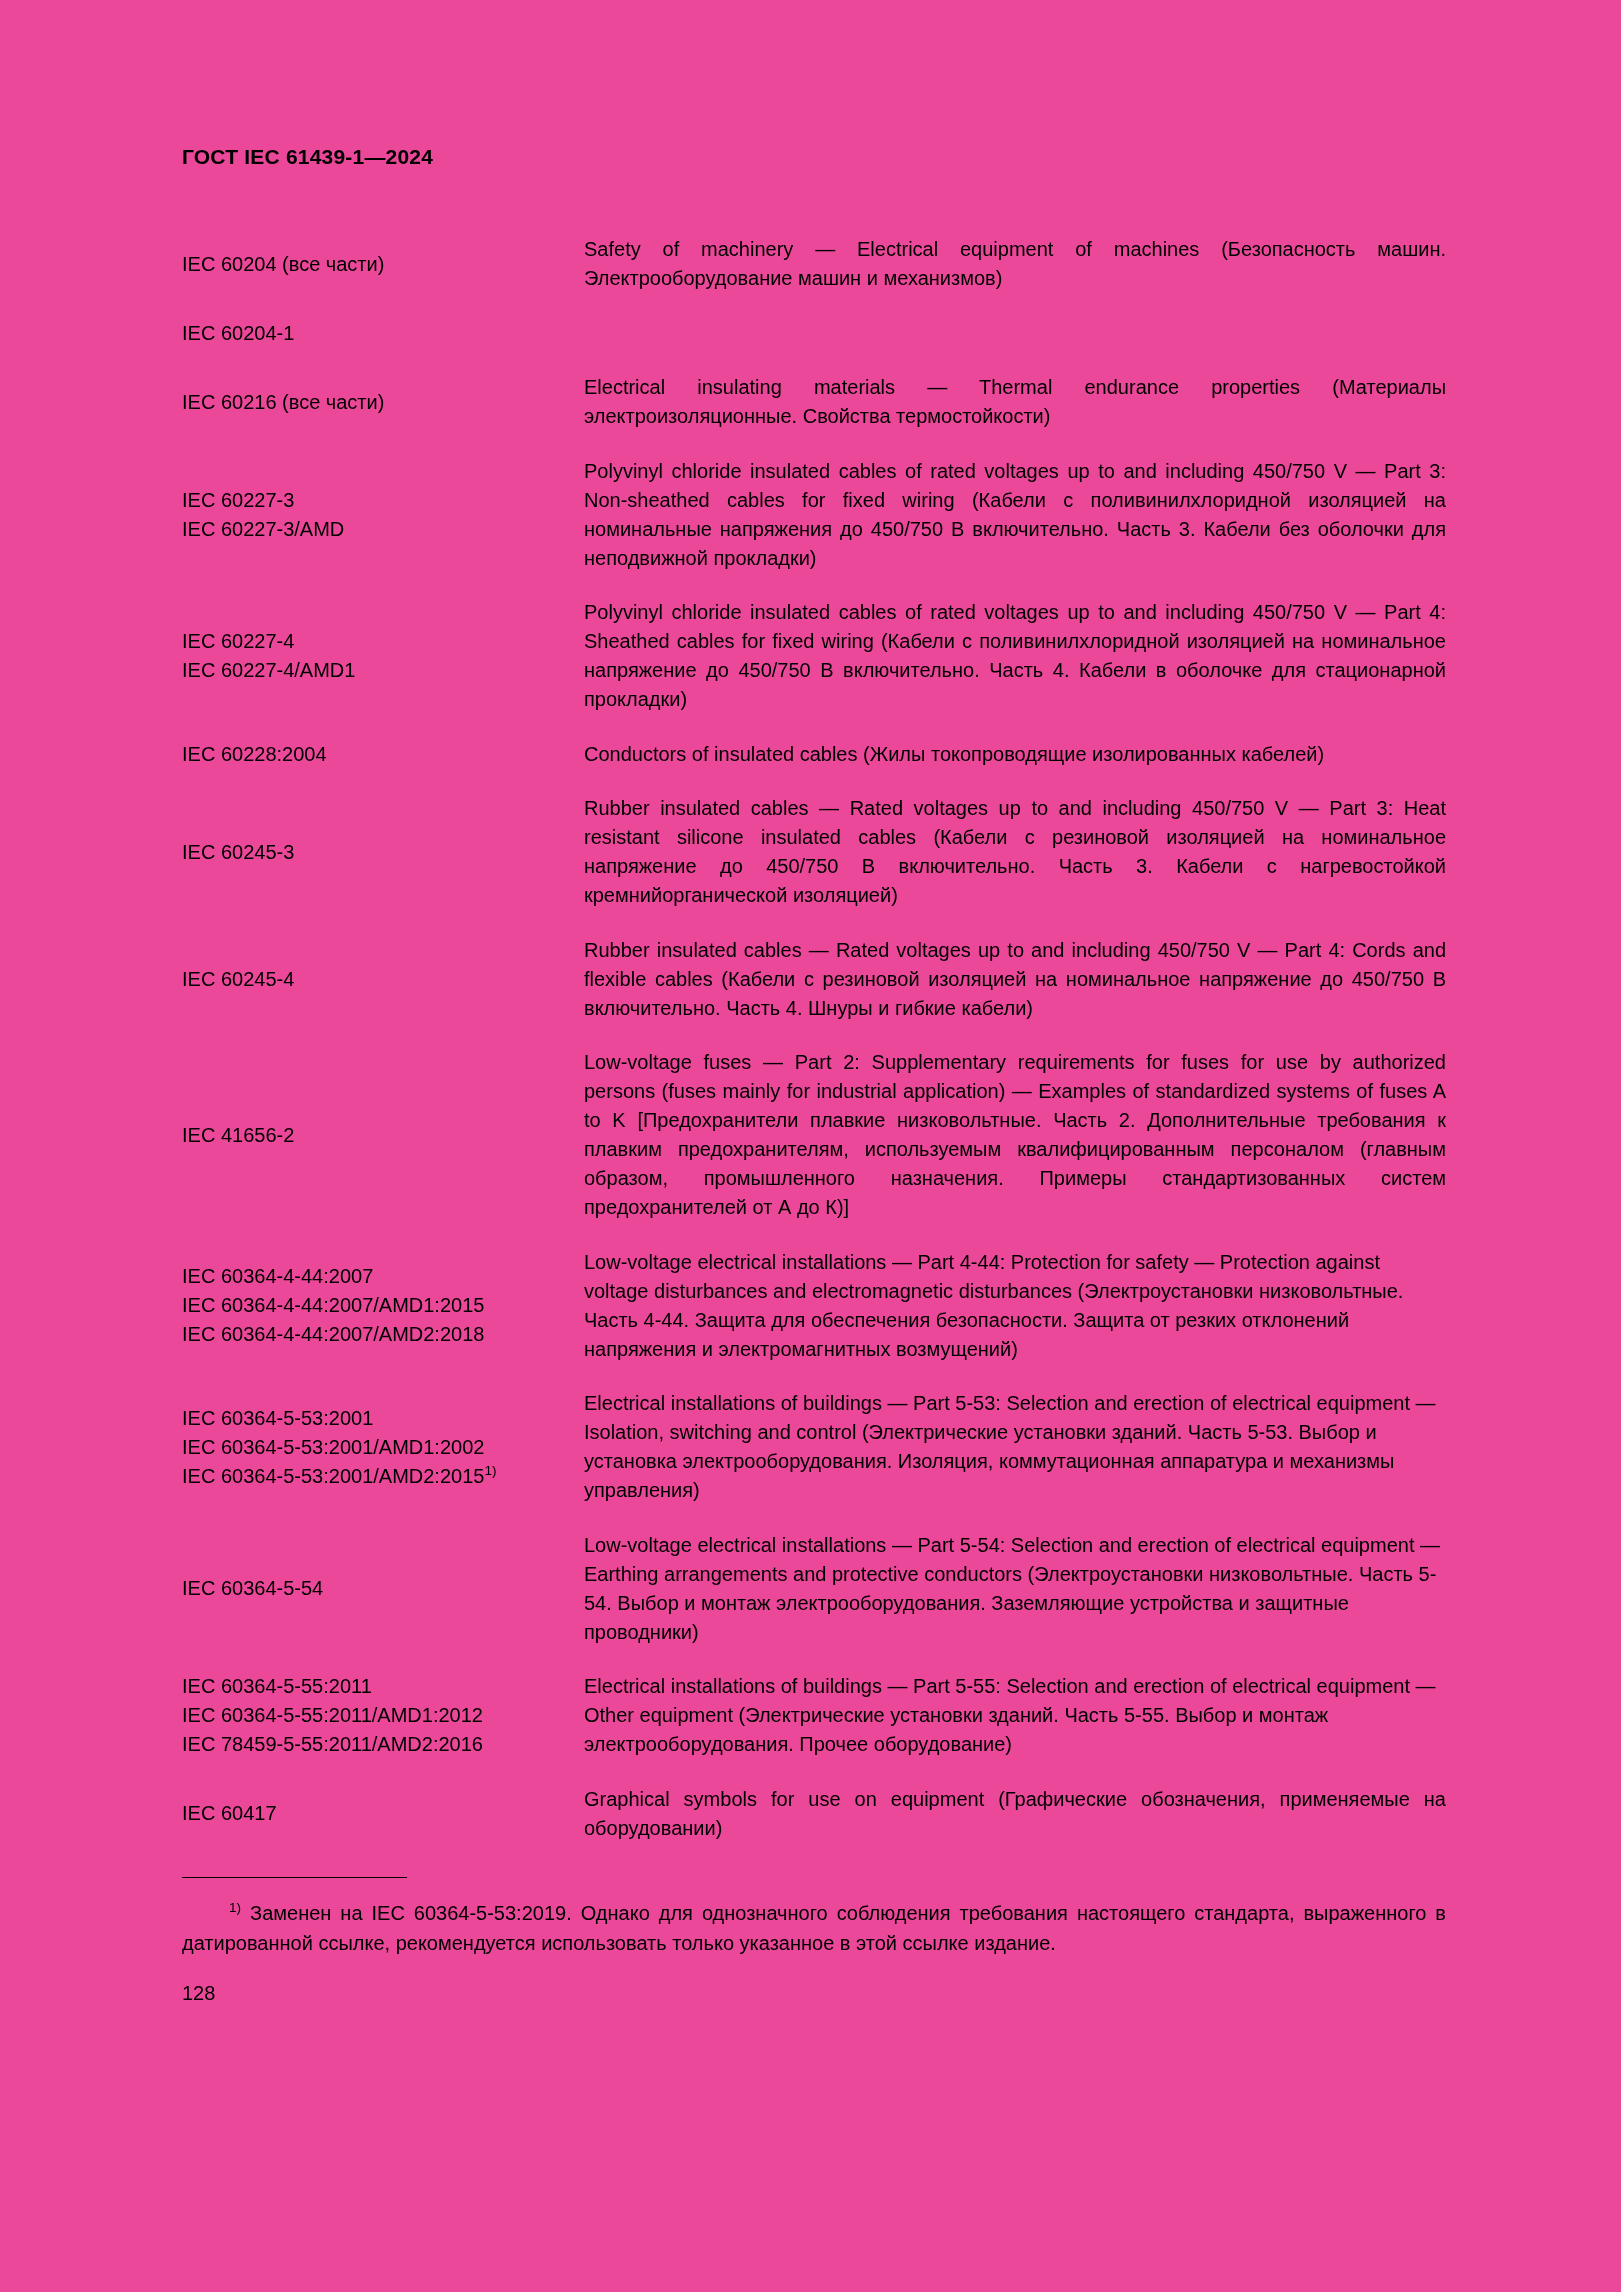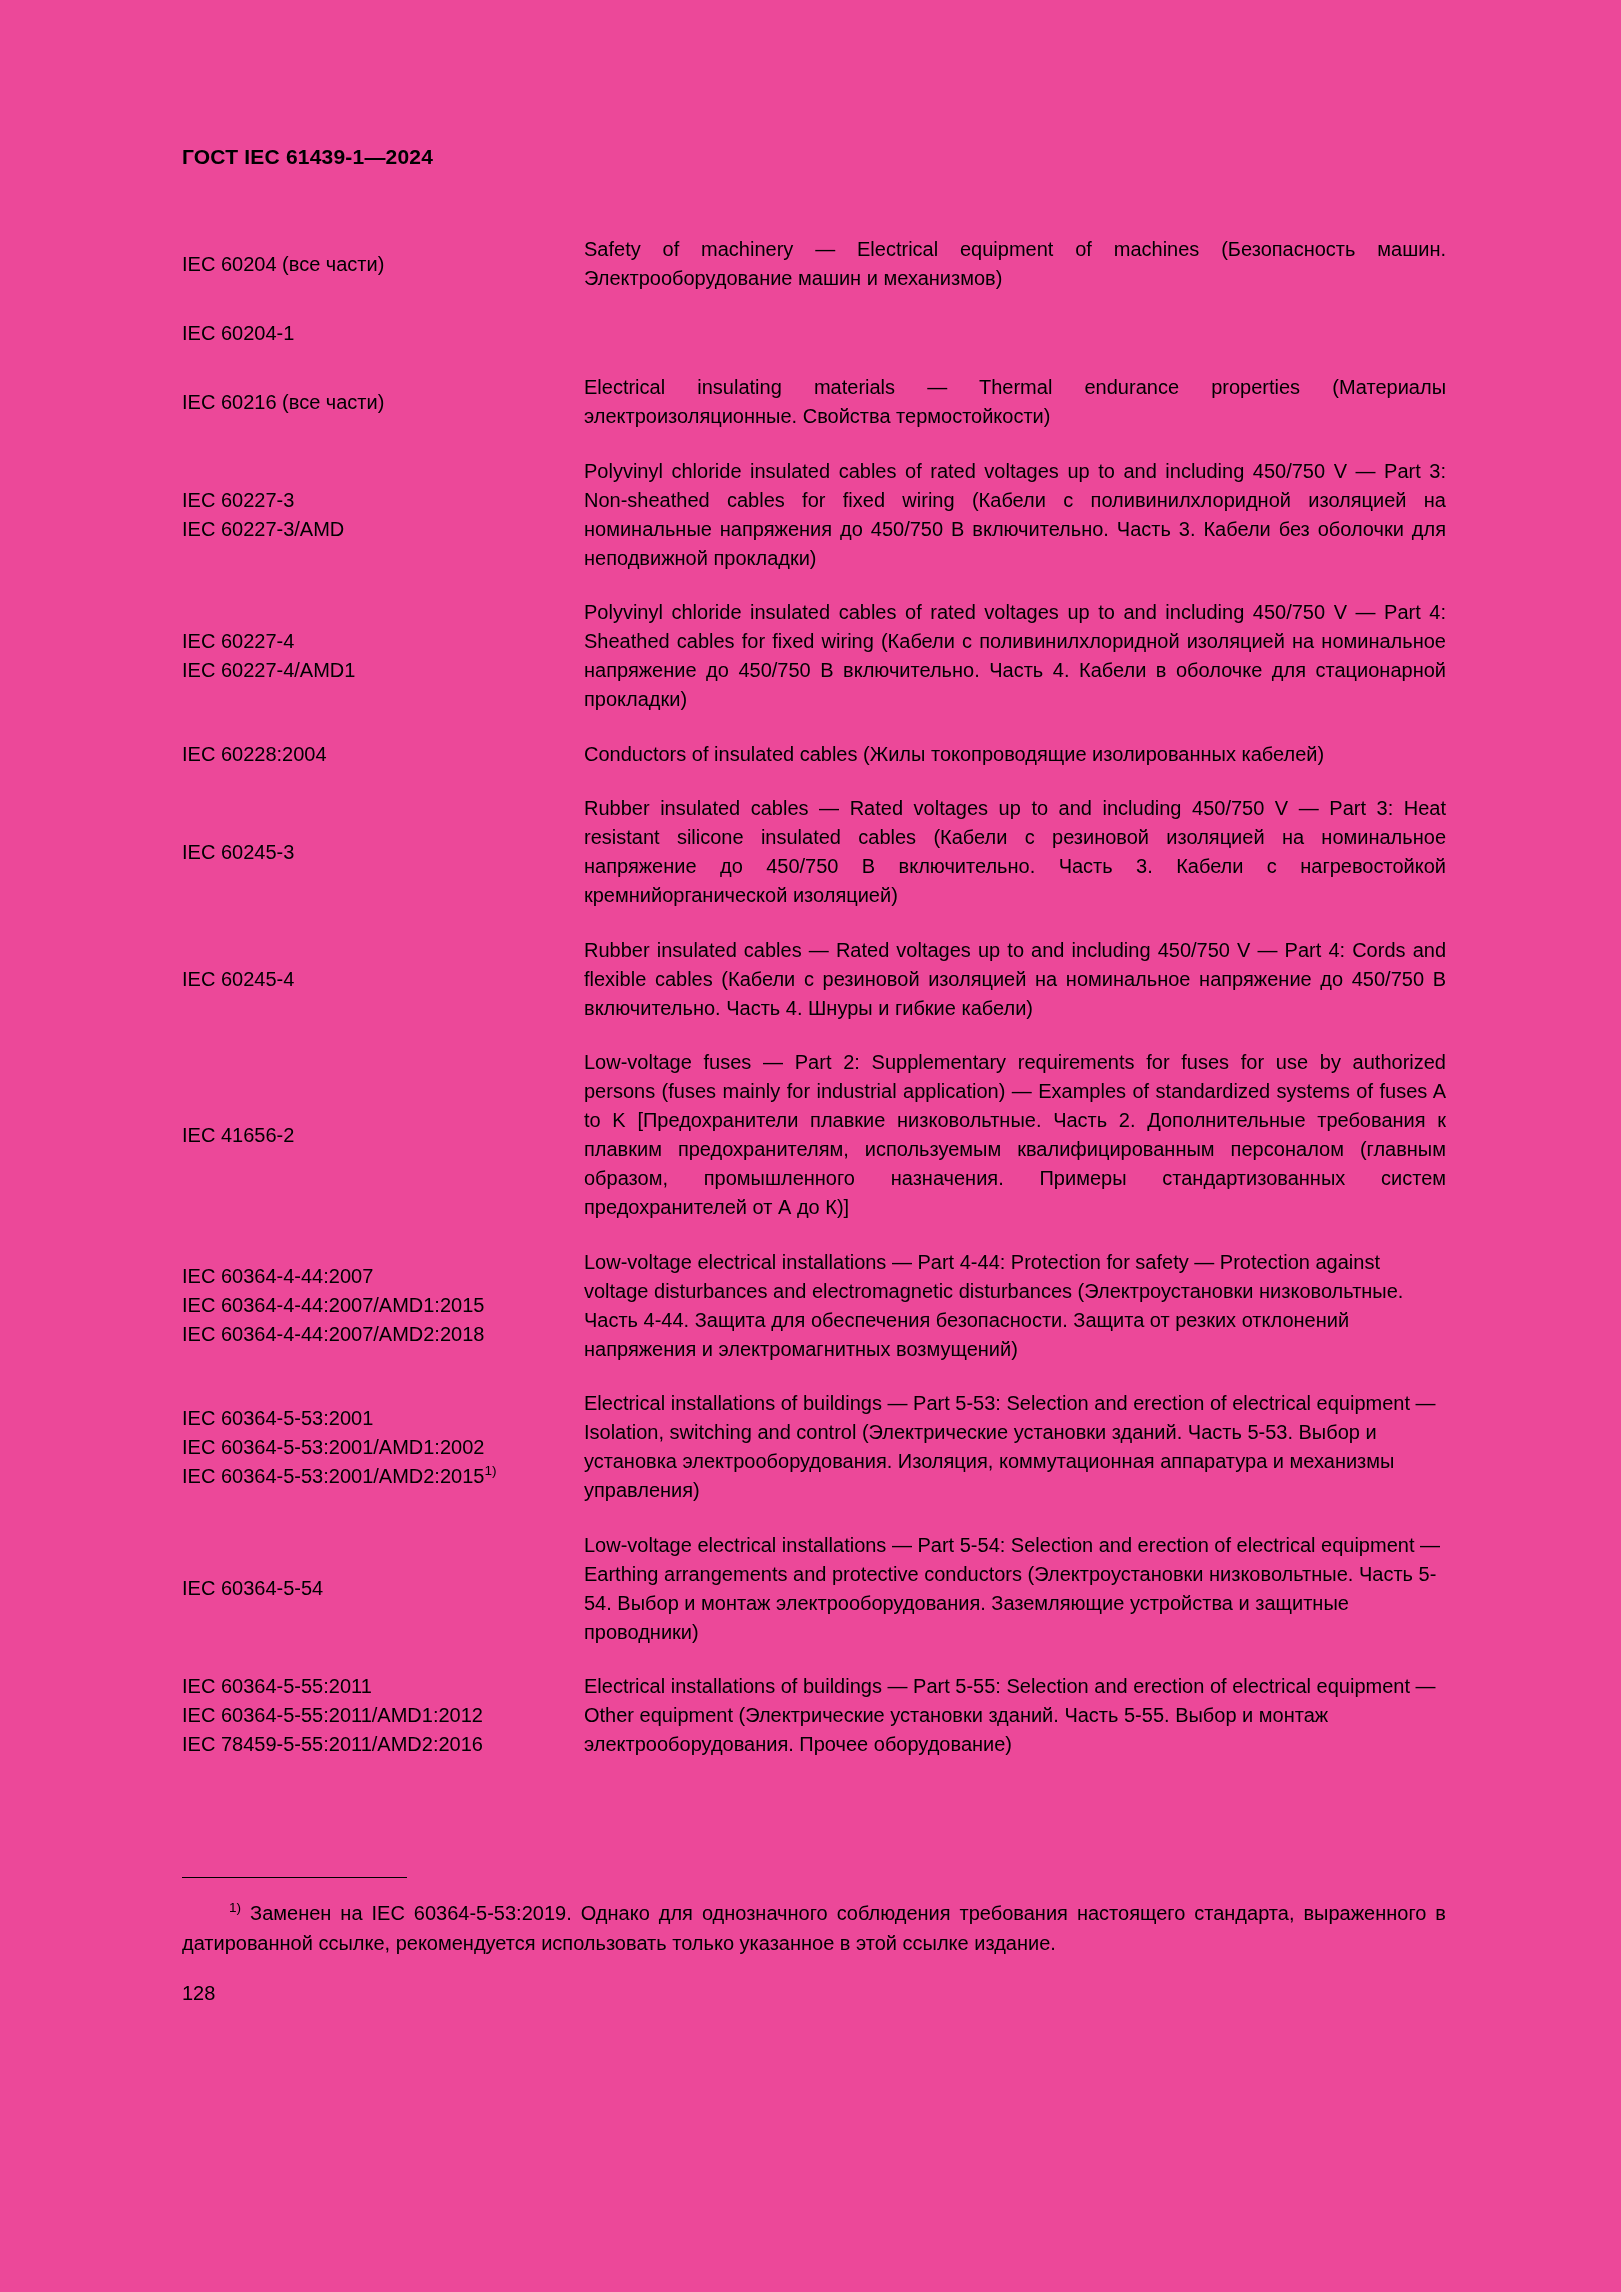--- a/index.html
+++ b/index.html
@@ -163,20 +163,24 @@
       <div class="ref-desc nojust">Low-voltage electrical installations — Part 5-54: Selection and erection of electrical equipment — Earthing arrangements and protective conductors (Электроустановки низковольтные. Часть 5-54. Выбор и монтаж электрооборудования. Заземляющие устройства и защитные проводники)</div>
     </div>
 
     <div class="ref-row">
       <div class="ref-code">IEC 60364-5-55:2011
 IEC  60364-5-55:2011/AMD1:2012
 IEC  78459-5-55:2011/AMD2:2016</div>
       <div class="ref-desc nojust">Electrical installations of buildings — Part 5-55: Selection and erection of electrical equipment — Other equipment (Электрические установки зданий. Часть 5-55. Выбор и монтаж электрооборудования. Прочее оборудование)</div>
     </div>
 
+    <div class="ref-row">
+      <div class="ref-code">IEC 60417</div>
+      <div class="ref-desc">Graphical symbols for use on equipment (Графические обозначения, применяемые на оборудовании)</div>
+    </div>
 
   </div>
 
   <div class="footnote-wrap">
     <div class="footnote-rule"></div>
     <div class="footnote-text"><span class="fn-indent"></span><sup>1)</sup><span> Заменен на IEC 60364-5-53:2019. Однако для однозначного соблюдения требования настоящего стандарта, выраженного в датированной ссылке, рекомендуется использовать только указанное в этой ссылке издание.</span></div>
   </div>
 
   <div class="page-number">128</div>
 

